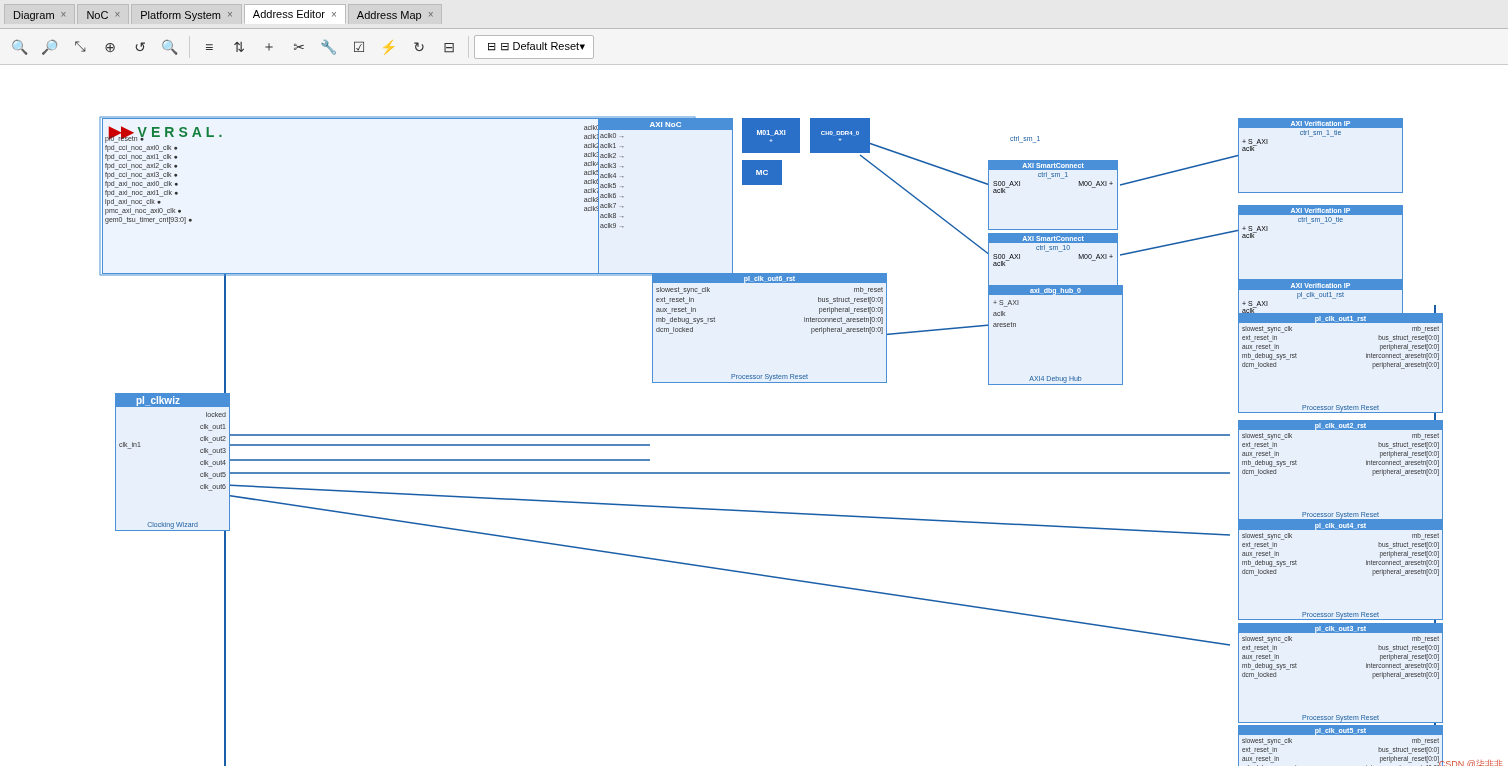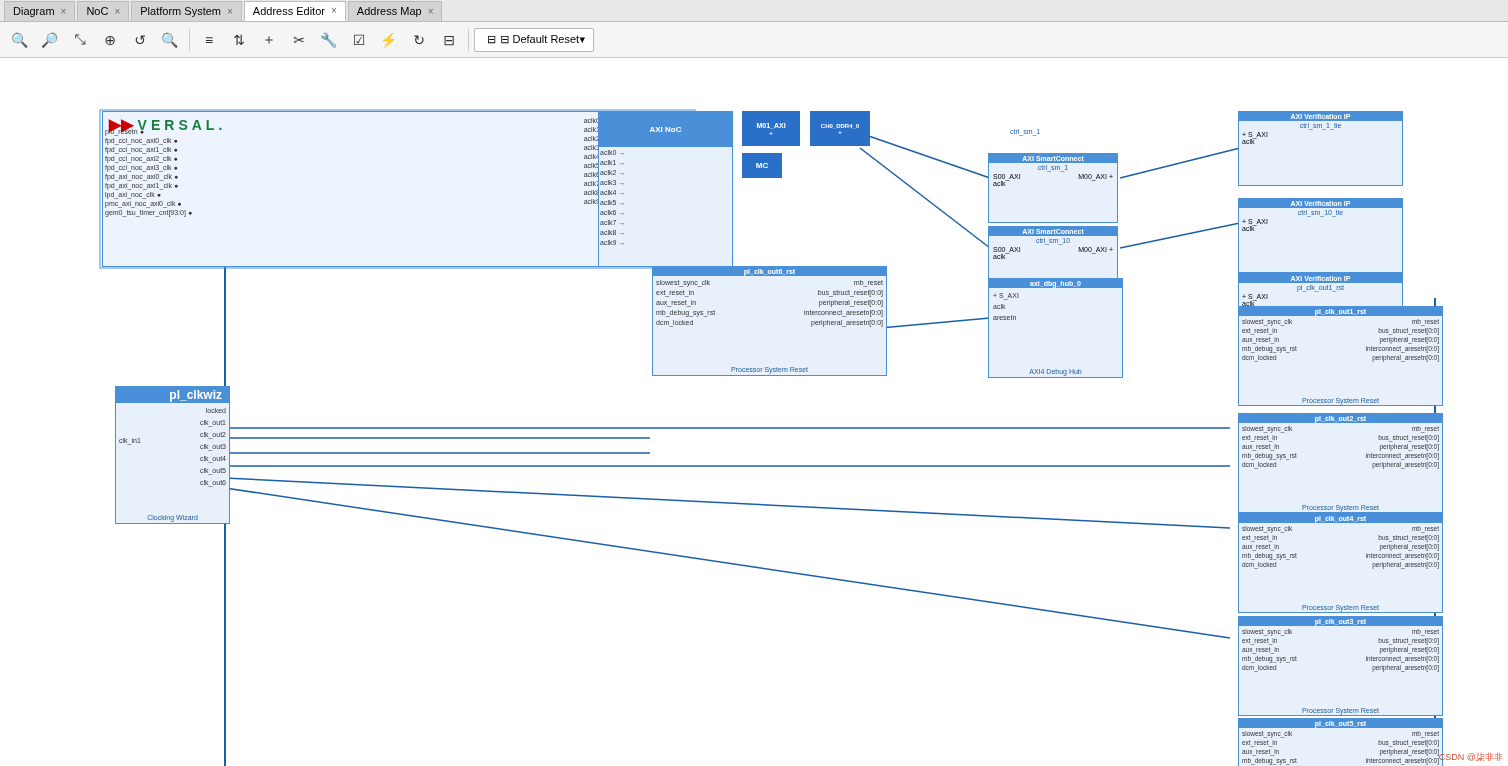--- a/index.html
+++ b/index.html
@@ -4,21 +4,21 @@
   <style>
     * { box-sizing: border-box; margin: 0; padding: 0; }
     body { font-family: 'Arial', sans-serif; font-size: 10px; background: #f0f0f0; overflow: hidden; width: 1508px; height: 766px; }
 
     
     .tab-bar {
       display: flex;
       align-items: center;
       background: #e8e8e8;
       border-bottom: 1px solid #bbb;
-      height: 22px;
+      height: 29px;
       padding-left: 4px;
     }
     .tab {
       display: flex;
       align-items: center;
       padding: 2px 8px;
       border: 1px solid #bbb;
       border-bottom: none;
       background: #d4d4d4;
       margin-right: 2px;
@@ -214,21 +214,21 @@
     <div style="font-size:7px; line-height:9px; color:#333; text-align:right;">aclk3</div>
     <div style="font-size:7px; line-height:9px; color:#333; text-align:right;">aclk4</div>
     <div style="font-size:7px; line-height:9px; color:#333; text-align:right;">aclk5</div>
     <div style="font-size:7px; line-height:9px; color:#333; text-align:right;">aclk6</div>
     <div style="font-size:7px; line-height:9px; color:#333; text-align:right;">aclk7</div>
     <div style="font-size:7px; line-height:9px; color:#333; text-align:right;">aclk8</div>
     <div style="font-size:7px; line-height:9px; color:#333; text-align:right;">aclk9</div>
   </div>
 
   <div style="position:absolute; left:598px; top:53px; width:135px; height:156px; border:1px solid #4a90d9; background:#e8f0fb;">
-    <div style="background:#4a90d9; color:white; padding:13px 3px; font-size:8px; text-align:center; font-weight:bold;">AXI NoC</div>
+    <div style="background:#4a90d9; color:white; padding:1px 3px; font-size:8px; text-align:center; font-weight:bold;">AXI NoC</div>
     <div style="font-size:7px; padding:1px; color:#333; line-height:10px;">
       <div>aclk0 →</div>
       <div>aclk1 →</div>
       <div>aclk2 →</div>
       <div>aclk3 →</div>
       <div>aclk4 →</div>
       <div>aclk5 →</div>
       <div>aclk6 →</div>
       <div>aclk7 →</div>
       <div>aclk8 →</div>
@@ -285,21 +285,21 @@
 
   <div style="position:absolute; left:1238px; top:215px; width:165px; height:65px; border:1px solid #4a90d9; background:#e8f0fb;">
     <div style="background:#4a90d9; color:white; padding:1px 3px; font-size:7px; font-weight:bold; text-align:center;">AXI Verification IP</div>
     <div style="font-size:7px; padding:1px; color:#2060a0; text-align:center;">pl_clk_out1_rst</div>
     <div style="font-size:7px; padding:1px 3px;">
       <div>+ S_AXI<br>aclk</div>
     </div>
   </div>
 
   <div style="position:absolute; left:115px; top:328px; width:115px; height:138px; border:1px solid #4a90d9; background:#e8f0fb;">
-    <div style="background:#4a90d9; color:white; padding:1px 7px; font-size:12px; font-weight:bold; text-align:right;">pl_clkwiz</div>
+    <div style="background:#4a90d9; color:white; padding:1px 20px; font-size:10px; font-weight:bold; text-align:left;">pl_clkwiz</div>
     <div style="display:flex; justify-content:space-between; padding:2px 3px; font-size:7px; color:#333;">
       <div style="text-align:left; line-height:12px;">
         <div></div>
         <div style="margin-top:30px;">clk_in1</div>
       </div>
       <div style="text-align:right; line-height:12px;">
         <div>locked</div>
         <div>clk_out1</div>
         <div>clk_out2</div>
         <div>clk_out3</div>

